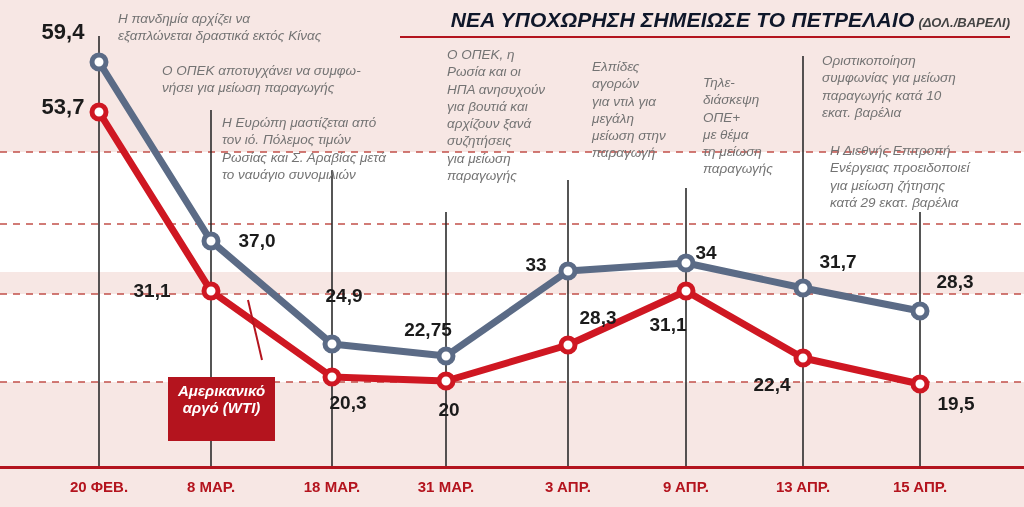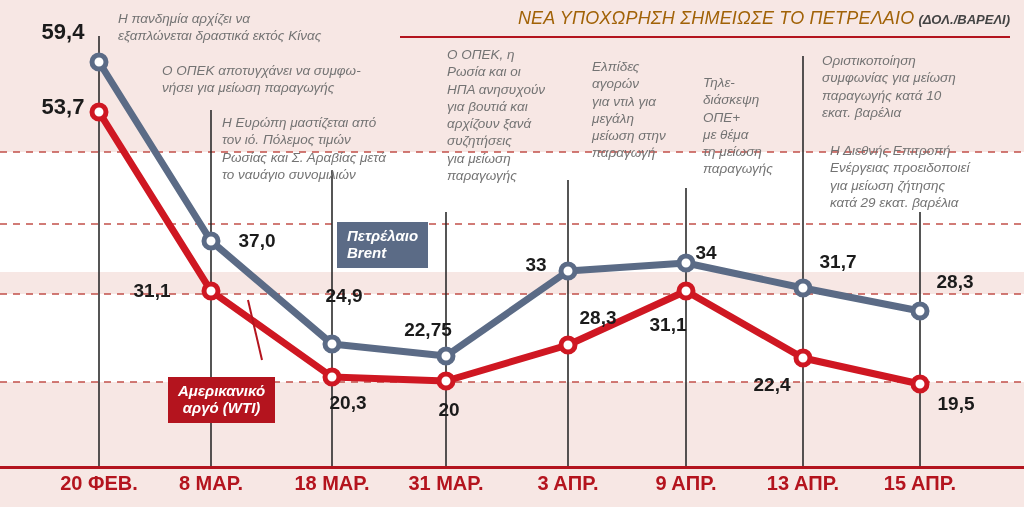--- a/index.html
+++ b/index.html
@@ -23,40 +23,40 @@
   .band.b2 { top:294px; height:88px; }
 
   
   .title-wrap {
     position:absolute; top:8px; right:14px;
     text-align:right;
     white-space:nowrap;
   }
   .title-main {
     display:inline;
-    font-size:18px; font-weight:normal; font-style:italic;
-    color:#a16207; letter-spacing:.2px;
+    font-size:21px; font-weight:bold; font-style:italic;
+    color:#0f172a; letter-spacing:.2px;
   }
   .title-sub {
     display:inline;
     font-size:13px; font-weight:bold; font-style:italic;
     color:#444; margin-left:4px;
   }
   .title-rule {
     position:absolute; right:14px; top:36px;
     width:610px; height:2px; background:#b4141e;
   }
 
   
   #plot { position:absolute; left:0; top:0; width:1024px; height:507px; }
 
   
   .xlabel {
     position:absolute; bottom:12px;
-    font-size:20px; font-weight:bold; color:#b4141e;
+    font-size:15px; font-weight:bold; color:#b4141e;
     transform:translateX(-50%);
     white-space:nowrap;
     text-align:center;
   }
   .xaxis-line {
     position:absolute; left:0; width:1024px; top:466px;
     height:3px; background:#b4141e;
   }
 
   
@@ -84,21 +84,21 @@
     background:#5b6b86; color:#fff;
     font-weight:bold; font-style:italic; font-size:15px;
     padding:5px 10px 6px 10px;
     line-height:1.15;
     text-align:left;
   }
   .tag-wti {
     position:absolute;
     background:#b4141e; color:#fff;
     font-weight:bold; font-style:italic; font-size:15px;
-    padding:5px 10px 6px 10px;
+    padding:5px 10px 24px 10px;
     line-height:1.15;
     text-align:center;
   }
 </style>
 </head>
 <body>
 
 <div id="stage">
 
   <div class="band b1"></div>
@@ -149,24 +149,20 @@
     </g>
 
     <line x1="262" y1="360" x2="248" y2="300" stroke="#b4141e" stroke-width="2"></line>
   </svg>
 
   <div class="title-wrap">
     <span class="title-main">ΝΕΑ ΥΠΟΧΩΡΗΣΗ ΣΗΜΕΙΩΣΕ ΤΟ ΠΕΤΡΕΛΑΙΟ</span><span class="title-sub">(ΔΟΛ./ΒΑΡΕΛΙ)</span>
   </div>
   <div class="title-rule"></div>
 
-  <div class="tag-brent" style="left:337px; top:222px;">
-    <div>Πετρέλαιο</div>
-    <div>Brent</div>
-  </div>
   <div class="tag-wti" style="left:168px; top:377px;">
     <div>Αμερικανικό</div>
     <div>αργό (WTI)</div>
   </div>
 
   <div class="xaxis-line"></div>
   <div id="xlabels">
       <div class="xlabel" style="left: 99px;">20 ΦΕΒ.</div>
       <div class="xlabel" style="left: 211px;">8 ΜΑΡ.</div>
       <div class="xlabel" style="left: 332px;">18 ΜΑΡ.</div>

